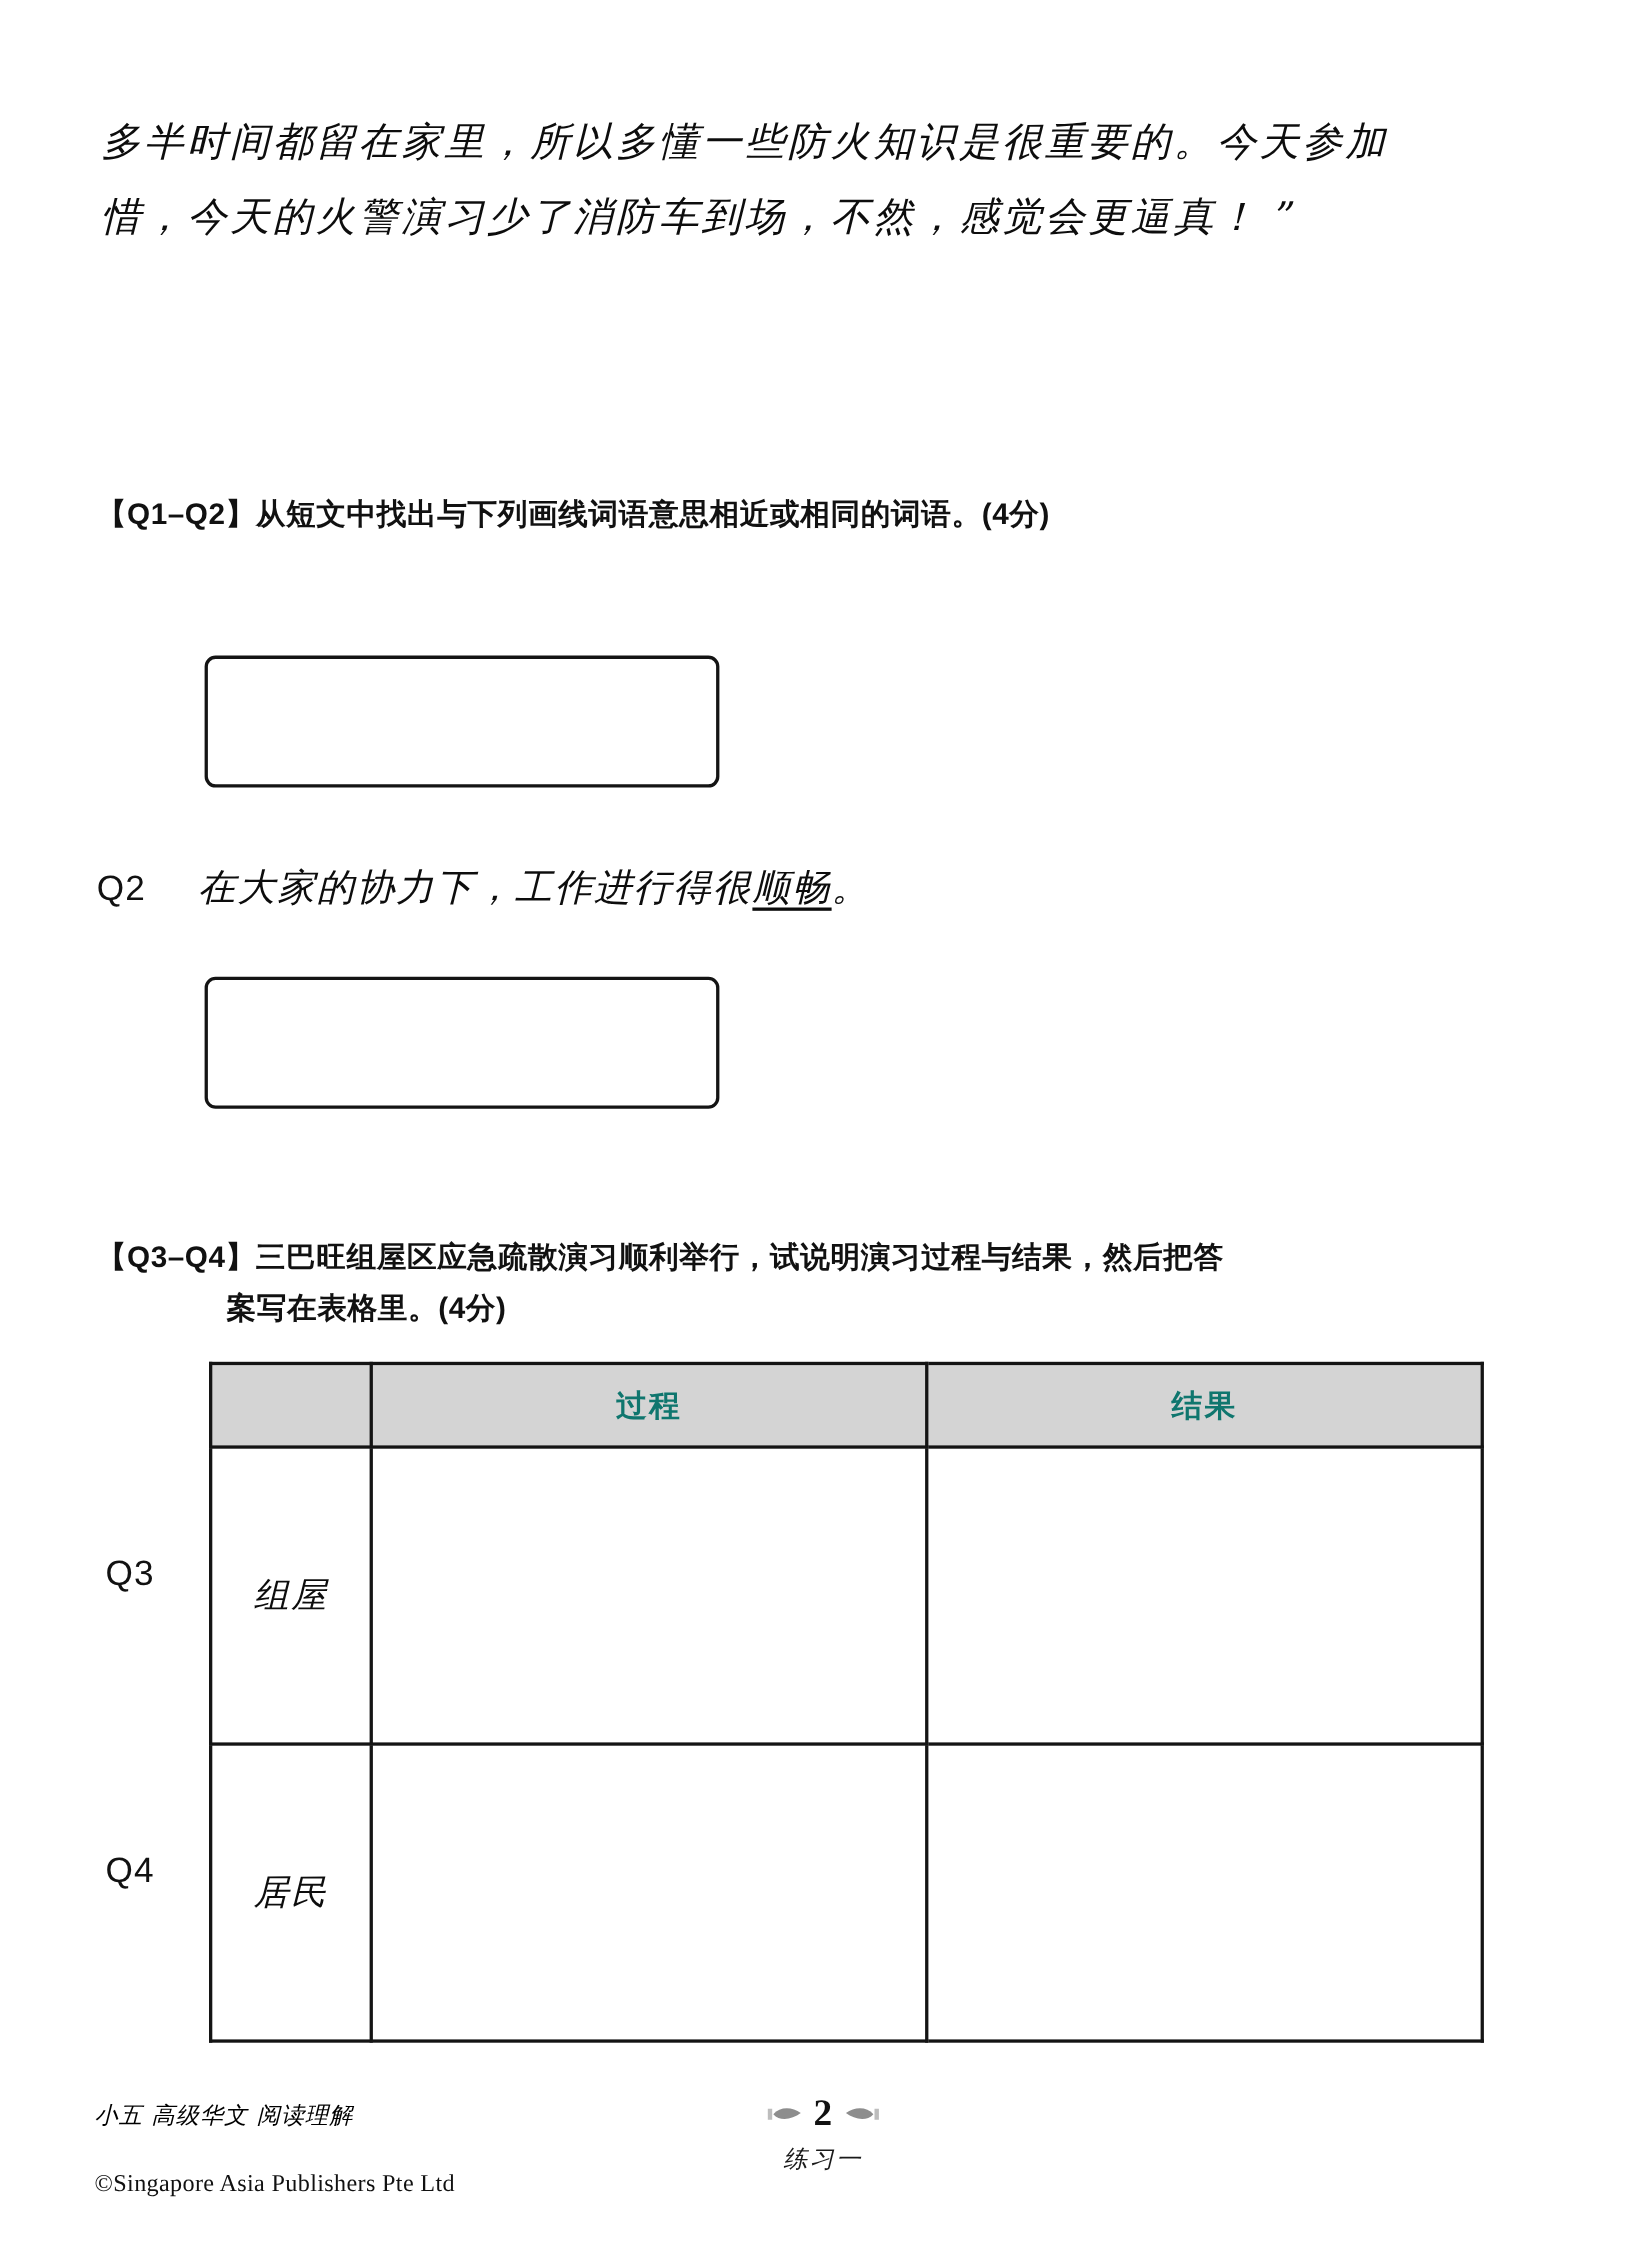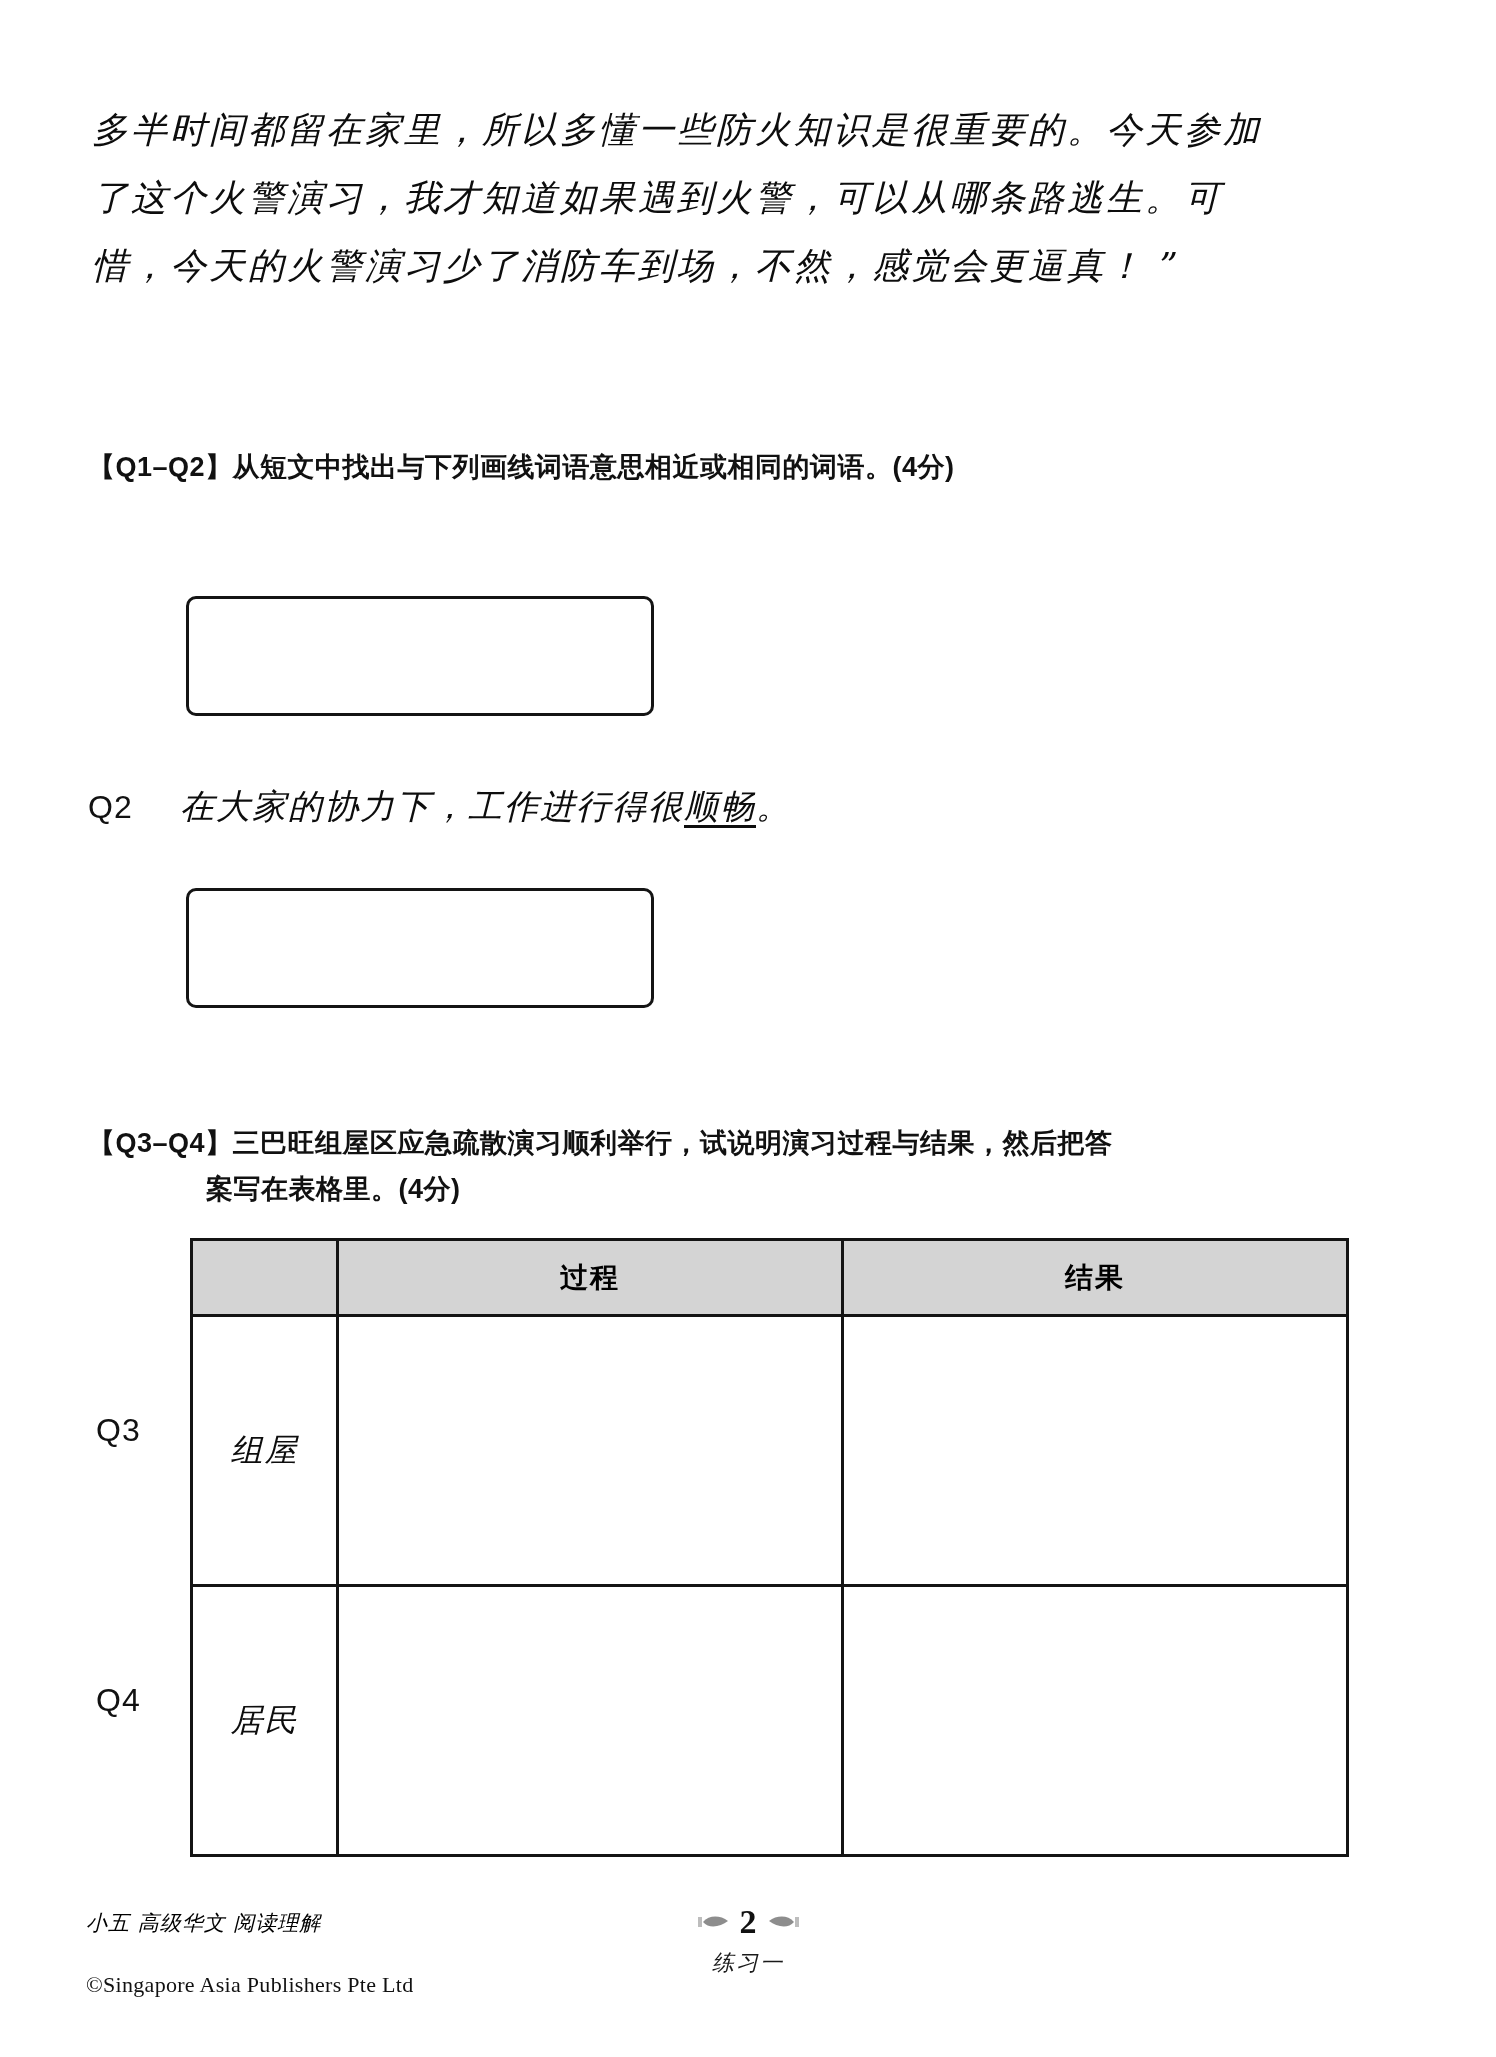--- a/index.html
+++ b/index.html
@@ -127,21 +127,21 @@
     border: 3px solid #141414;
     padding: 0;
     box-sizing: border-box;
   }
   .answer-table thead th {
     background: #d4d4d4;
     height: 76px;
     font-family: "Liberation Sans", "DejaVu Sans", sans-serif;
     font-size: 28px;
     font-weight: 700;
-    color: #000000;
+    color: #0f766e;
     letter-spacing: 2px;
     text-align: center;
     vertical-align: middle;
   }
   .col-corner { width: 146px; }
   .col-process { width: 505px; }
   .col-result  { width: 505px; }
 
   .answer-table tbody td {
     height: 270px;
@@ -228,21 +228,20 @@
     margin-top: 4px;
   }
 </style>
 </head>
 <body>
 
 <div class="page">
 
   <div class="passage">
     <div class="passage-line">多半时间都留在家里，所以多懂一些防火知识是很重要的。今天参加</div>
-    <div class="passage-line">了这个火警演习，我才知道如果遇到火警，可以从哪条路逃生。可</div>
     <div class="passage-line">惜，今天的火警演习少了消防车到场，不然，感觉会更逼真！ ”</div>
   </div>
 
   <div class="instruction" id="instruction-q1q2">
     <span class="ind-wrap">【Q1–Q2】从短文中找出与下列画线词语意思相近或相同的词语。(4分)</span>
   </div>
 
   <div class="answer-box" id="answer-box-q1"></div>
 
   <div class="qrow" id="qrow-2">

